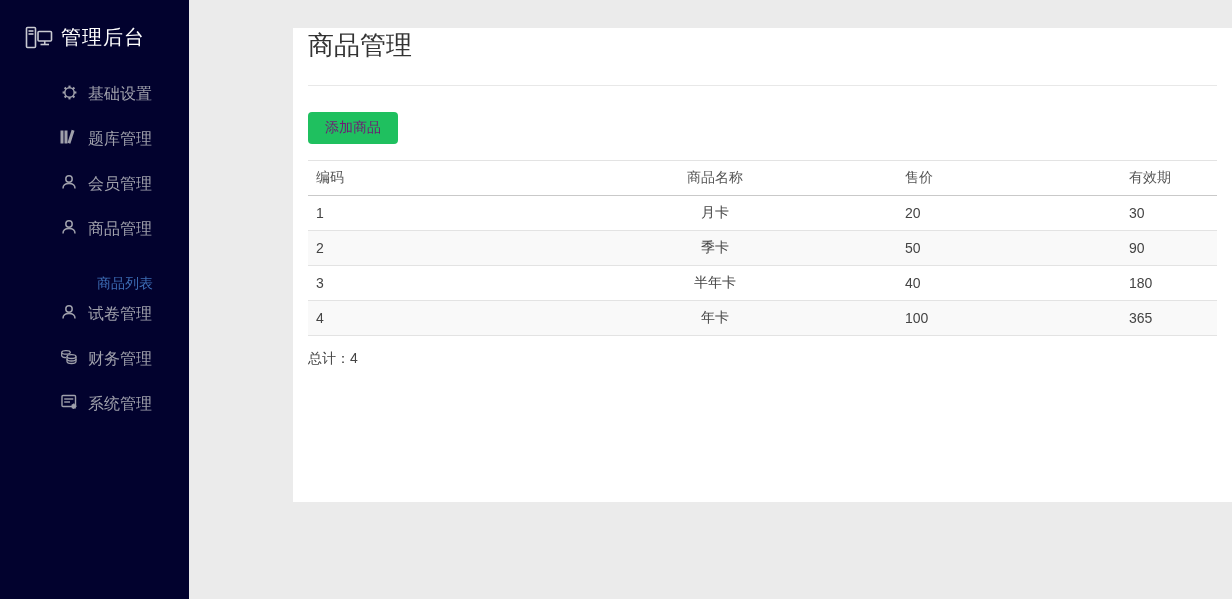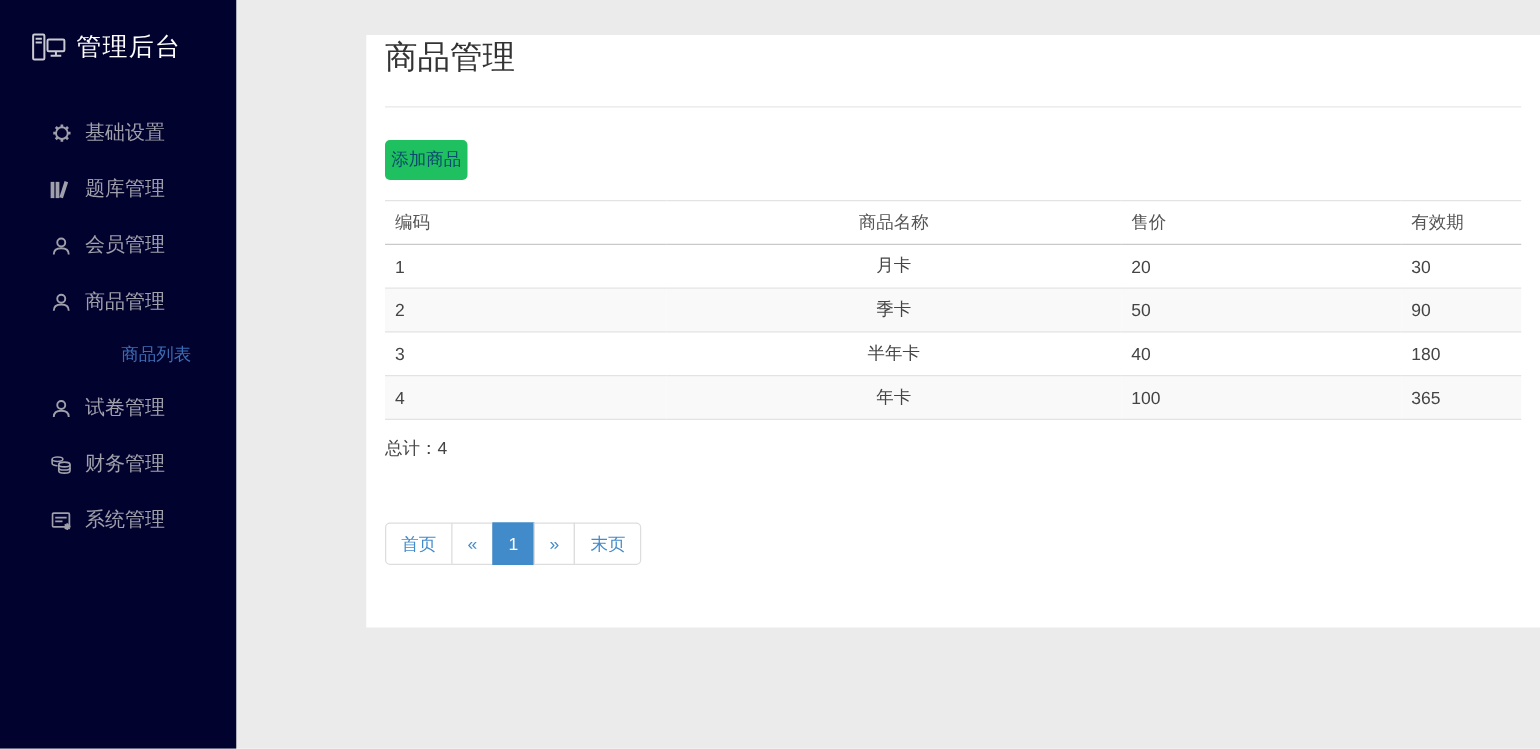--- a/index.html
+++ b/index.html
@@ -21,22 +21,22 @@
     display: flex; align-items: center; gap: 8px;
     padding: 24px 0 0 25px;
     color: #ffffff;
     font-size: 20px;
     letter-spacing: 1px;
   }
   .brand .icon { display: flex; color: #c9cad2; }
   .nav { margin-top: 33px; }
   .nav-item {
     height: 45px;
-    display: flex; align-items: center; gap: 10px;
-    padding-left: 40px;
+    display: flex; gap: 10px;
+    padding-left: 60px;
     color: #9fa0ab;
     font-size: 16px;
     cursor: pointer;
   }
   .nav-item .icon { display: flex; color: #9fa0ab; width: 18px; justify-content: center; }
   .nav-sub {
     height: 40px;
     display: flex; align-items: center;
     padding-left: 97px;
     font-size: 14px;
@@ -67,26 +67,26 @@
     font-size: 26px;
     font-weight: 400;
     color: #333;
     padding-bottom: 22px;
     border-bottom: 1px solid #e8e8e8;
   }
   .btn-add {
     display: inline-block;
     margin-top: 26px;
     background: #1fc05f;
-    color: #0c4a6e;
+    color: #701a75;
     border: none;
     border-radius: 4px;
     font-size: 14px;
     font-family: inherit;
-    padding: 7px 5px;
+    padding: 7px 17px;
     cursor: pointer;
   }
 
   table { width: 100%; border-collapse: collapse; margin-top: 16px; font-size: 14px; }
   thead th {
     text-align: left;
     font-weight: 400;
     color: #555;
     padding: 8px;
     border-top: 1px solid #e3e3e3;
@@ -282,21 +282,14 @@
           <td class="col-code">4</td>
           <td class="col-name">年卡</td>
           <td class="col-price">100</td>
           <td>365</td>
         </tr>
       </tbody>
     </table>
 
     <div class="total">总计：4</div>
 
-    <div class="pagination">
-      <button class="page-btn">首页</button>
-      <button class="page-btn">«</button>
-      <button class="page-btn active">1</button>
-      <button class="page-btn">»</button>
-      <button class="page-btn">末页</button>
-    </div>
   </div>
 </div>
 
 </body></html>

